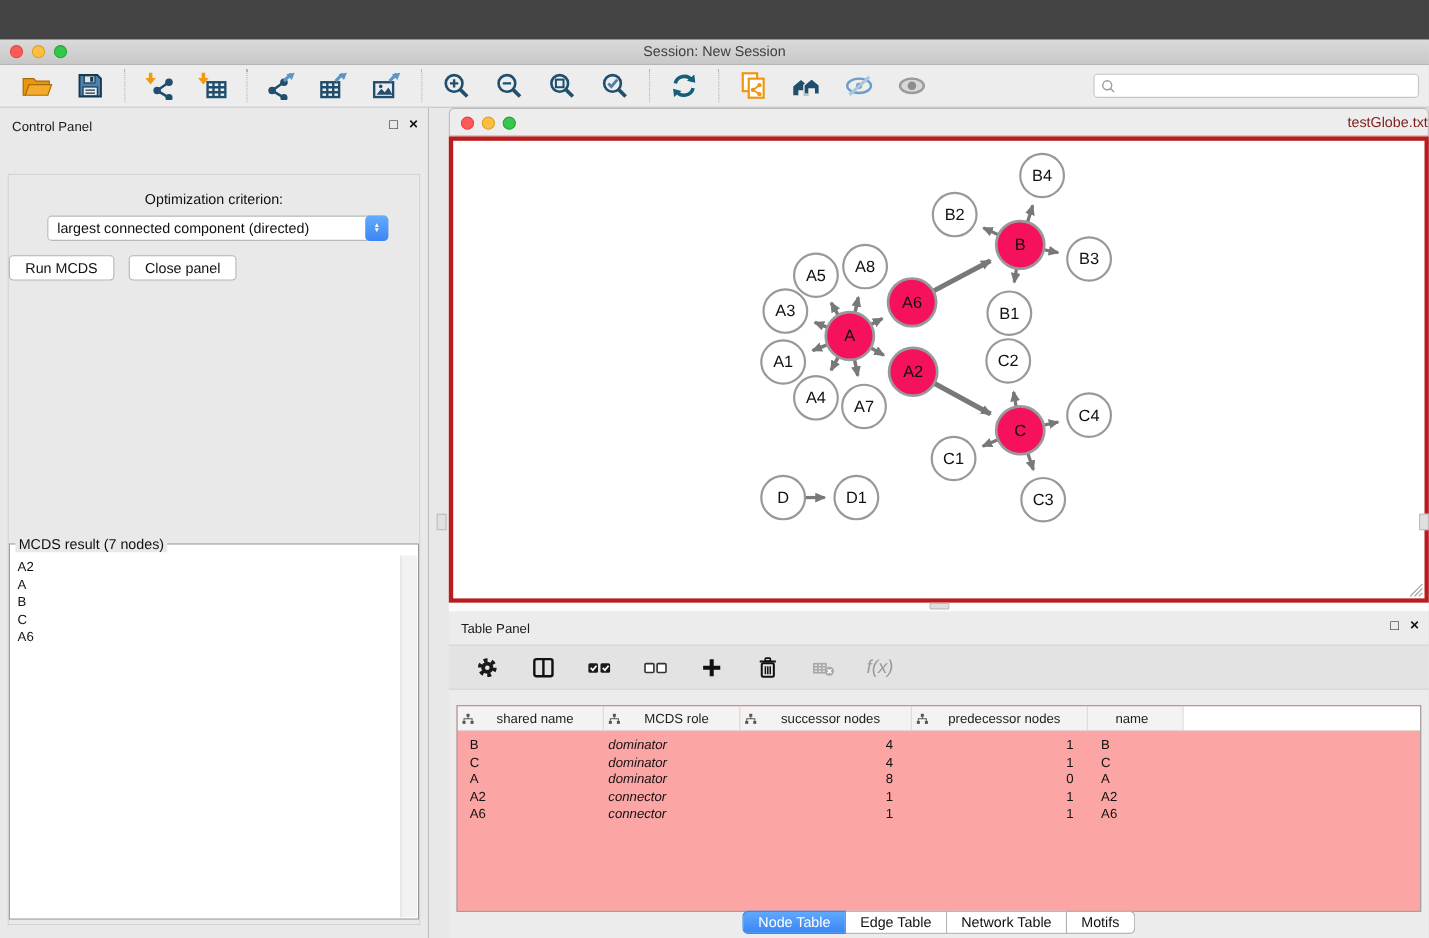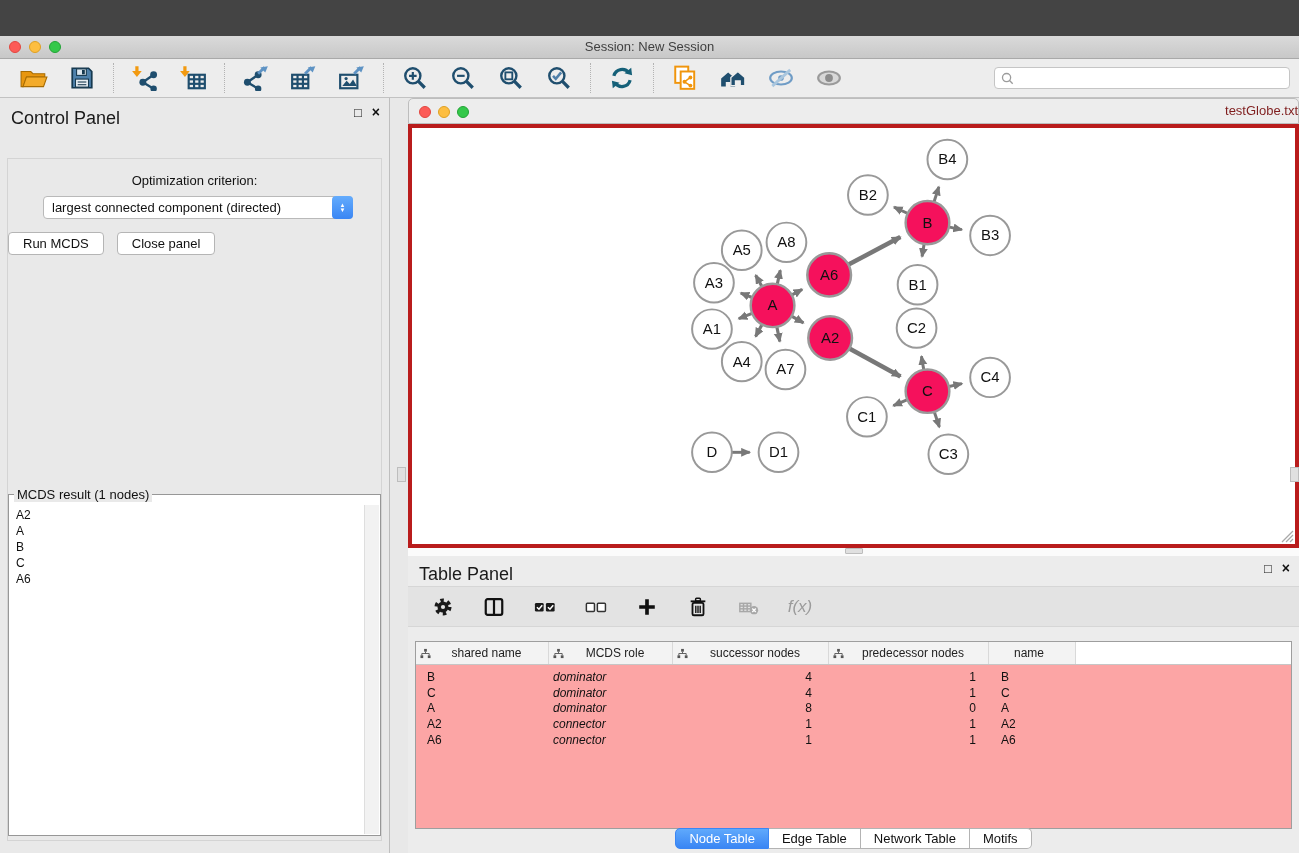--- a/index.html
+++ b/index.html
@@ -22,21 +22,21 @@
   .search svg{width:13px;height:13px;margin-right:4px;flex:none;}
   .search input{border:none;outline:none;flex:1;font-size:12px;background:transparent;font-family:inherit;}
   
   .seg{display:flex;}
   .seg .sbtn{background:#fff;border:1px solid #B3B3B3;border-left:none;padding:2px 13px;font-size:13px;color:#111;white-space:nowrap;}
   .seg .sbtn:first-child{border-left:1px solid #B3B3B3;border-radius:5px 0 0 5px;}
   .seg .sbtn:last-child{border-radius:0 5px 5px 0;}
   .seg .sbtn.active{background:linear-gradient(#5FA9FC,#3A86F4);border-color:#3A86F4;color:#fff;}
   
   .cpanel{position:absolute;left:0;top:62px;width:390px;bottom:33px;background:#E9E9E9;border-right:1px solid #BEBEBE;box-sizing:border-box;}
-  .ptitle{position:absolute;left:11px;top:10px;font-size:18px;color:#1A1A1A;}
+  .ptitle{position:absolute;left:11px;top:10px;font-size:12px;color:#1A1A1A;}
   .wbtns{position:absolute;right:9px;top:8px;display:flex;gap:10px;align-items:center;}
   .wbtn{font-size:13px;color:#111;line-height:13px;}
   .wbtn.x{font-weight:900;font-size:14px;}
   .cptabs{position:absolute;left:0;top:33px;width:100%;display:flex;justify-content:center;}
   .cpcontent{position:absolute;left:7px;right:7px;top:60px;bottom:15px;border:1px solid #D4D4D4;}
   .optlabel{margin-top:14px;text-align:center;font-size:13px;}
   .cselect{position:relative;margin:8px 28px 0 35px;height:23px;background:#fff;border:1px solid #B9B9B9;border-radius:4px;font-size:13px;display:flex;align-items:center;padding-left:8px;box-sizing:border-box;}
   .cselect .stepper{position:absolute;right:-1px;top:-1px;bottom:-1px;width:21px;background:linear-gradient(#64ACFD,#3A86F4);border-radius:4px;display:flex;flex-direction:column;align-items:center;justify-content:center;color:#fff;font-size:6px;line-height:5px;}
   .btnrow{display:flex;justify-content:flex-start;gap:13px;margin-top:13px;}
   .pushbtn{background:#FFF;border:1px solid #B5B5B5;border-radius:4px;font-size:13px;padding:3px 14px;color:#111;font-family:inherit;}
@@ -268,21 +268,21 @@
             <span>▲</span>
             <span>▼</span>
           </span>
       </div>
       <div class="btnrow">
         <button class="pushbtn">Run MCDS</button>
         <button class="pushbtn">Close panel</button>
       </div>
     </div>
     <div class="fieldset">
-      <span class="legend">MCDS result (1 nodes)</span>
+      <span class="legend">MCDS result (7 nodes)</span>
       <div class="mlist" id="mcds-list">
           <div class="li">A2</div>
           <div class="li">A</div>
           <div class="li">B</div>
           <div class="li">C</div>
           <div class="li">A6</div>
         </div>
       <div class="mscroll"></div>
     </div>
   </div>

